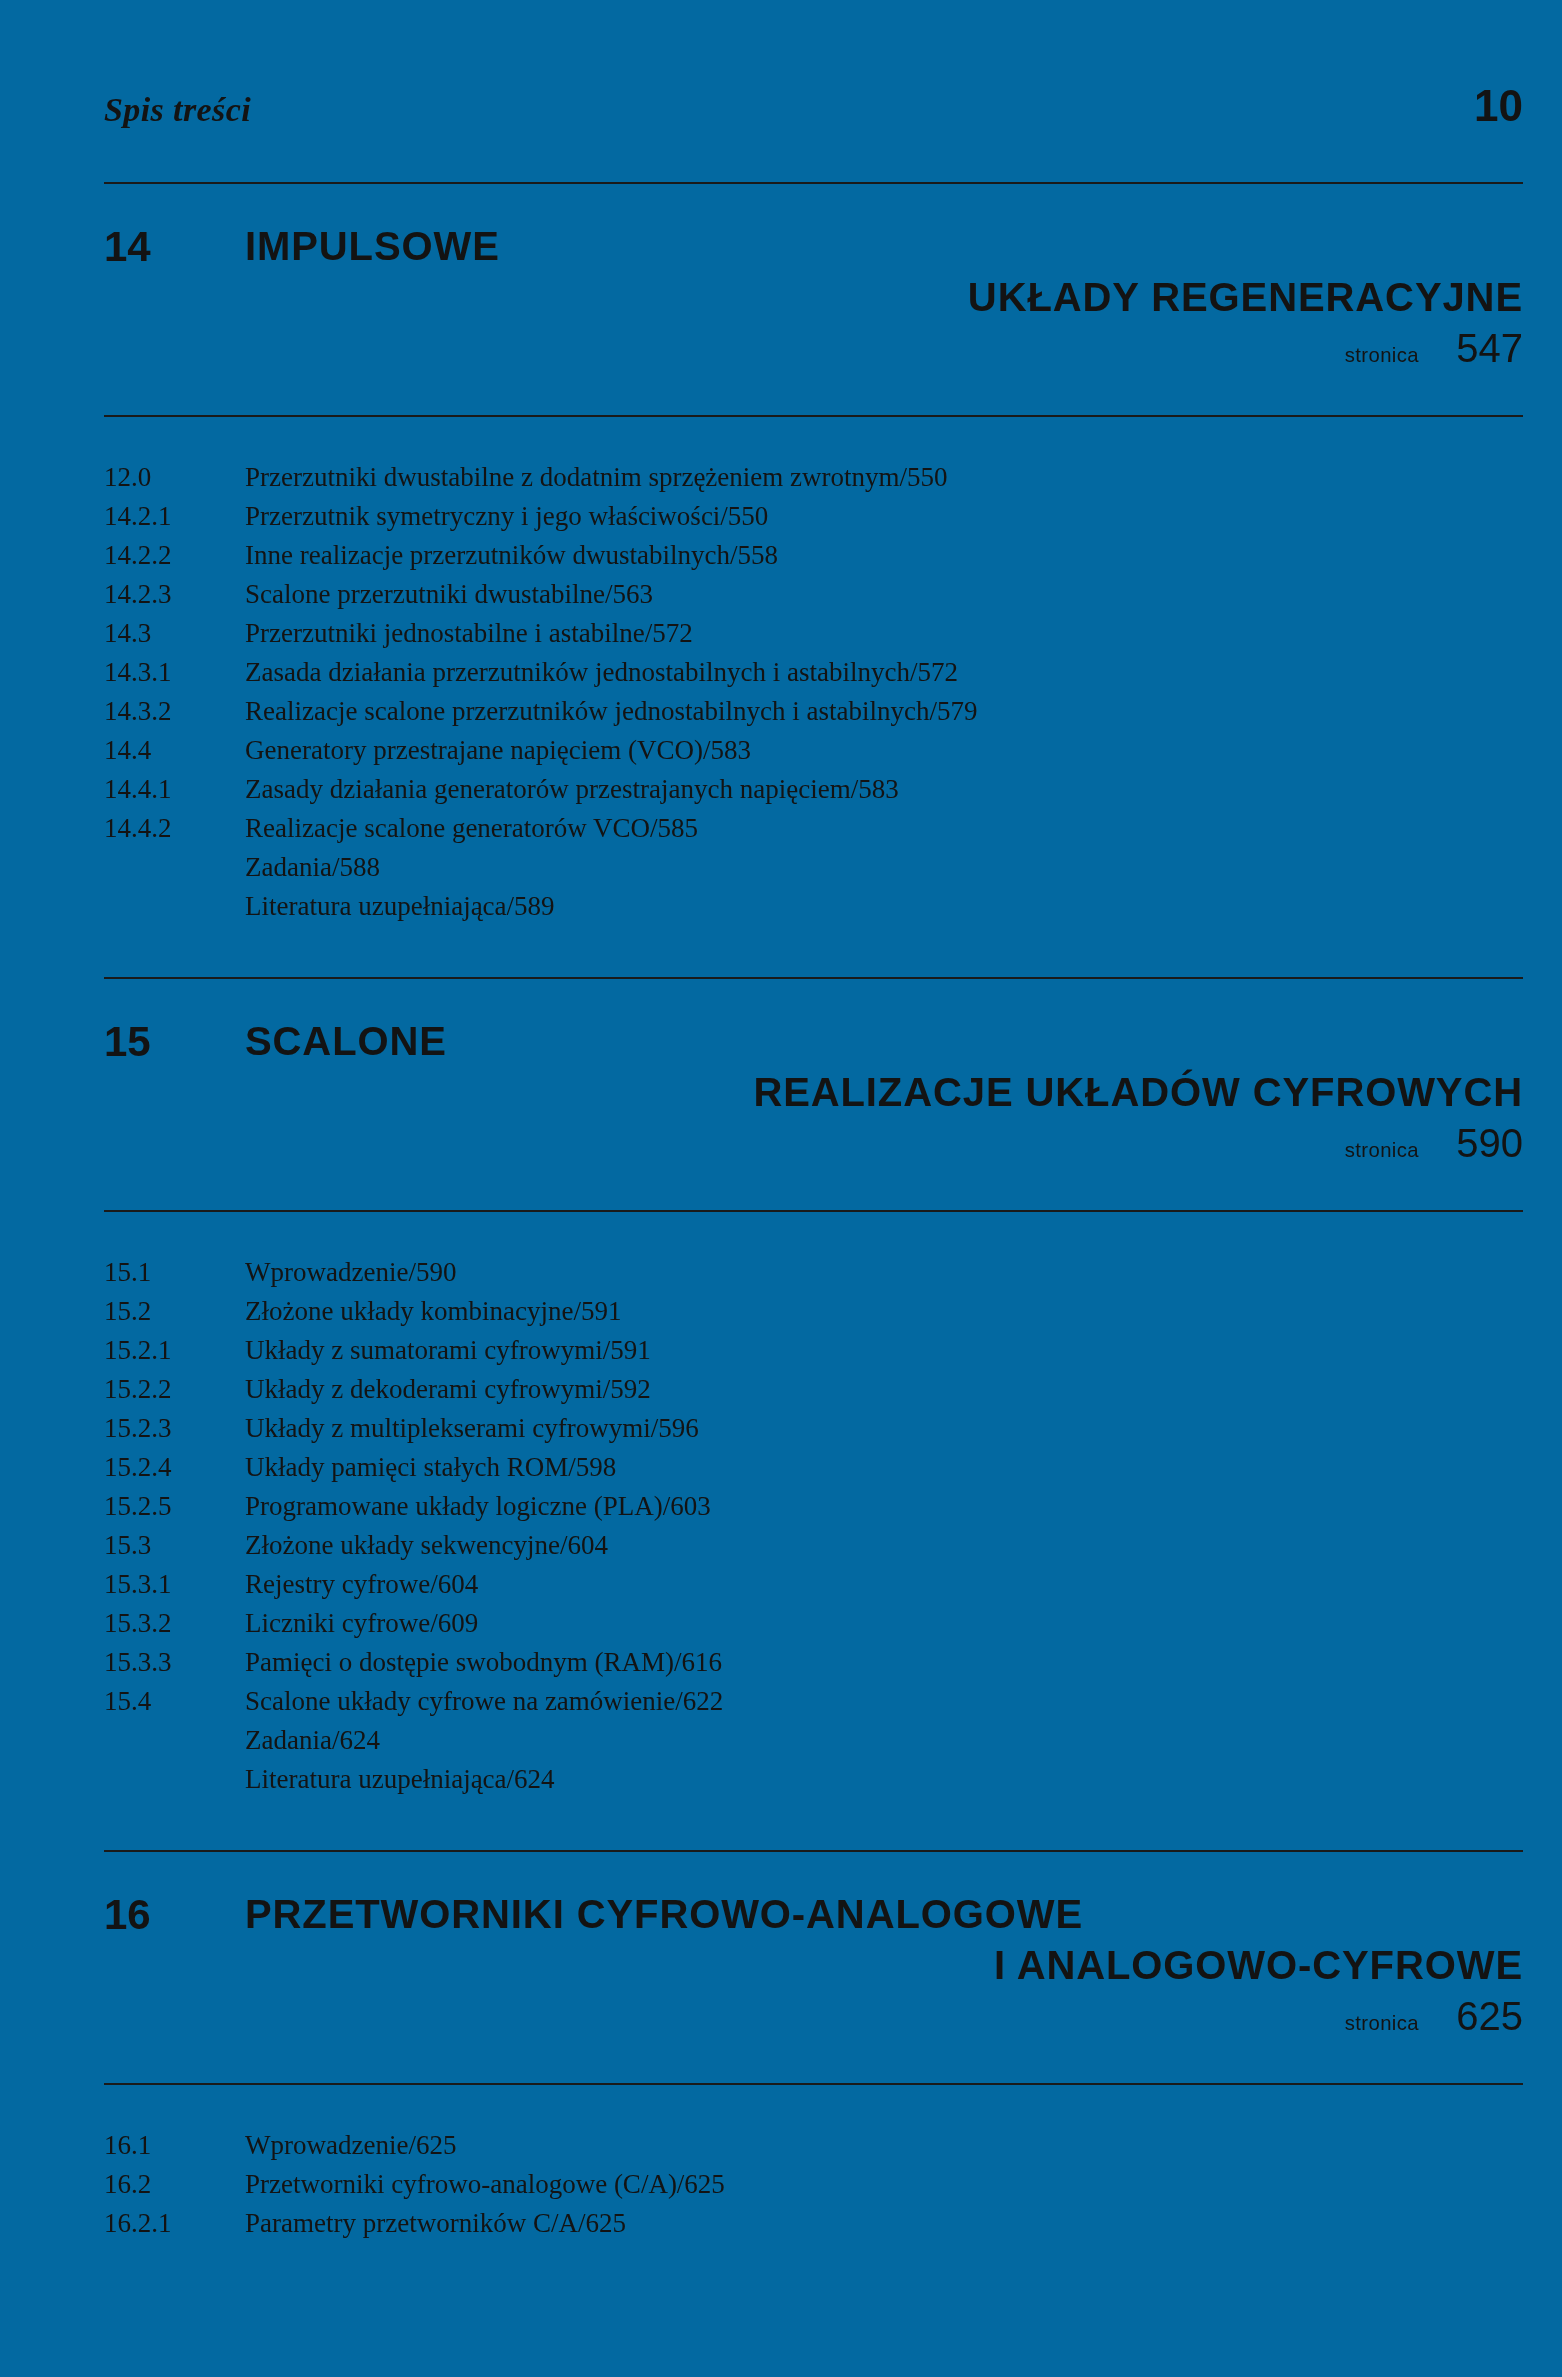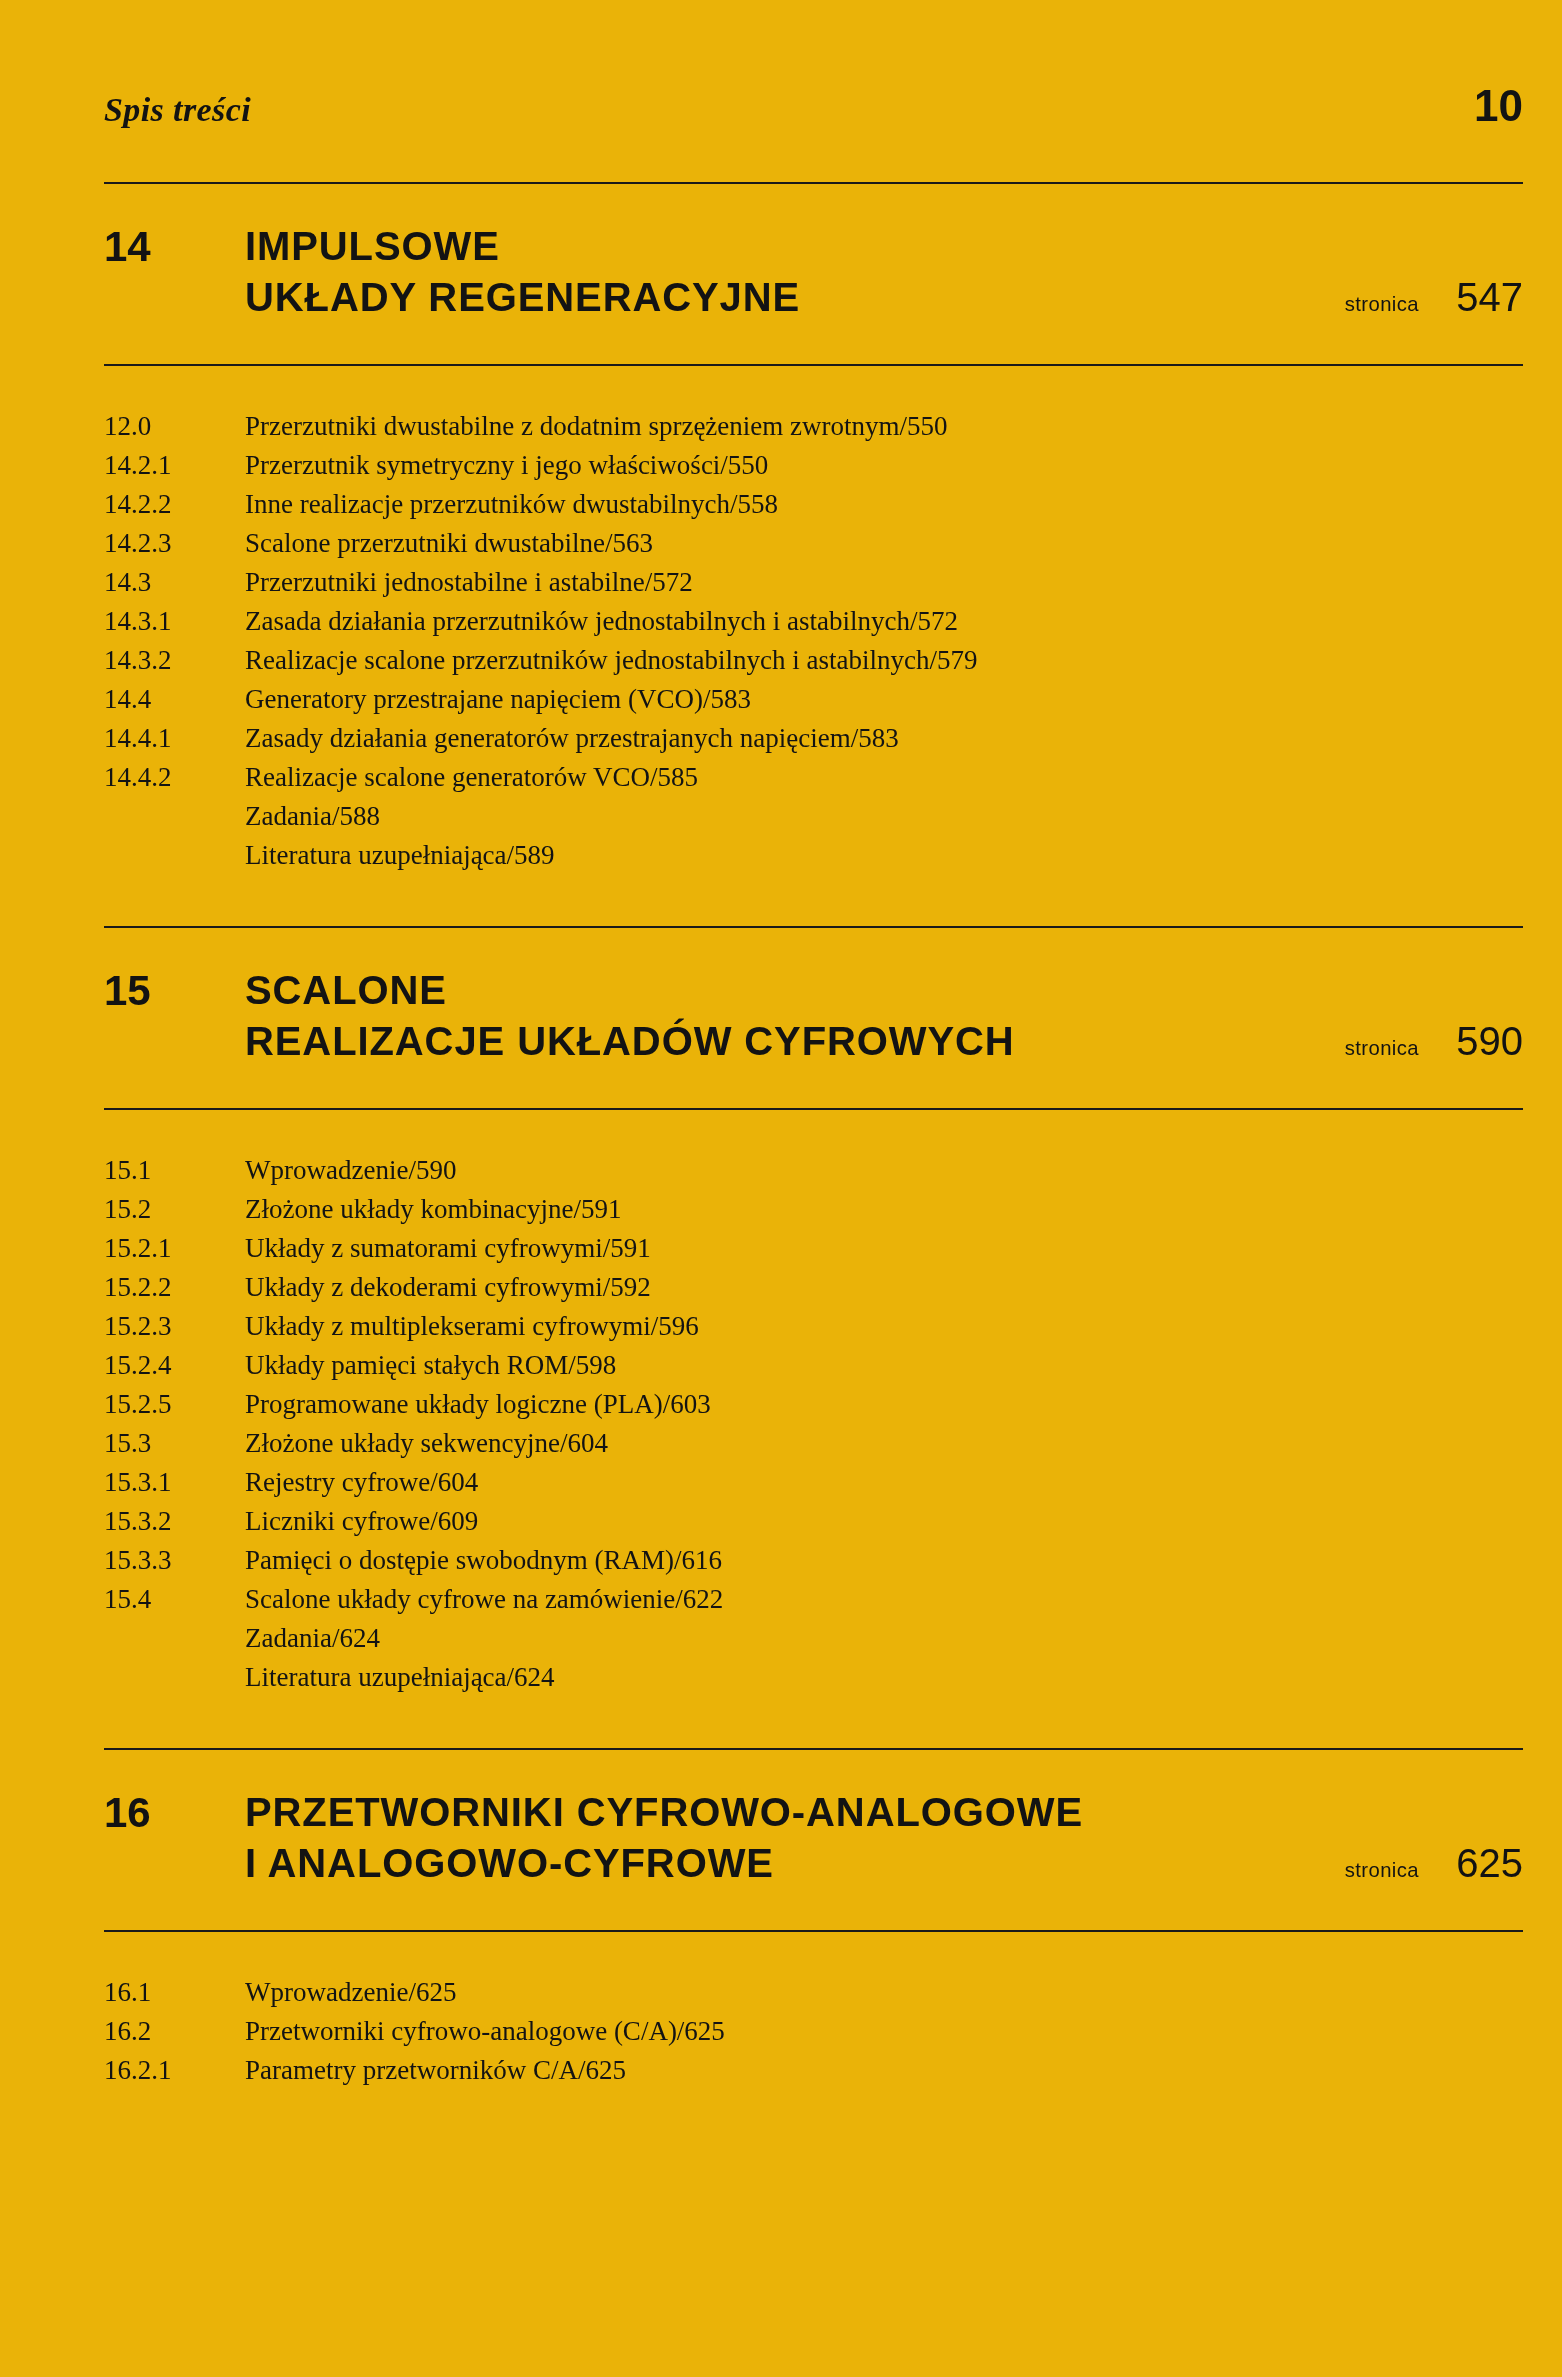--- a/index.html
+++ b/index.html
@@ -6,21 +6,21 @@
   body {
     width: 1563px;
     height: 2377px;
     background: #f3f1ea;
     overflow: hidden;
   }
   .page {
     box-sizing: border-box;
     width: 1563px;
     height: 2377px;
-    background: #eab308;
+    background: #0369a1;
     padding: 81px 40px 0 104px;
     font-family: "Liberation Serif", serif;
     color: #131313;
   }
   
   .page-header {
     display: flex;
     justify-content: space-between;
     align-items: baseline;
     margin-bottom: 46px;
@@ -74,21 +74,22 @@
   .ch-body { flex: 1; }
   .ch-line {
     font-weight: 700;
     font-size: 40px;
     line-height: 51px;
     letter-spacing: 0.9px;
   }
   .ch-line2 {
     display: flex;
     justify-content: space-between;
-    align-items: flex-start;
+    align-items: flex-end;
+    flex-direction: column;
   }
   .stronica {
     display: flex;
     align-items: baseline;
     gap: 16px;
     letter-spacing: 0;
   }
   .str-label {
     font-weight: 400;
     font-size: 20.3px;

